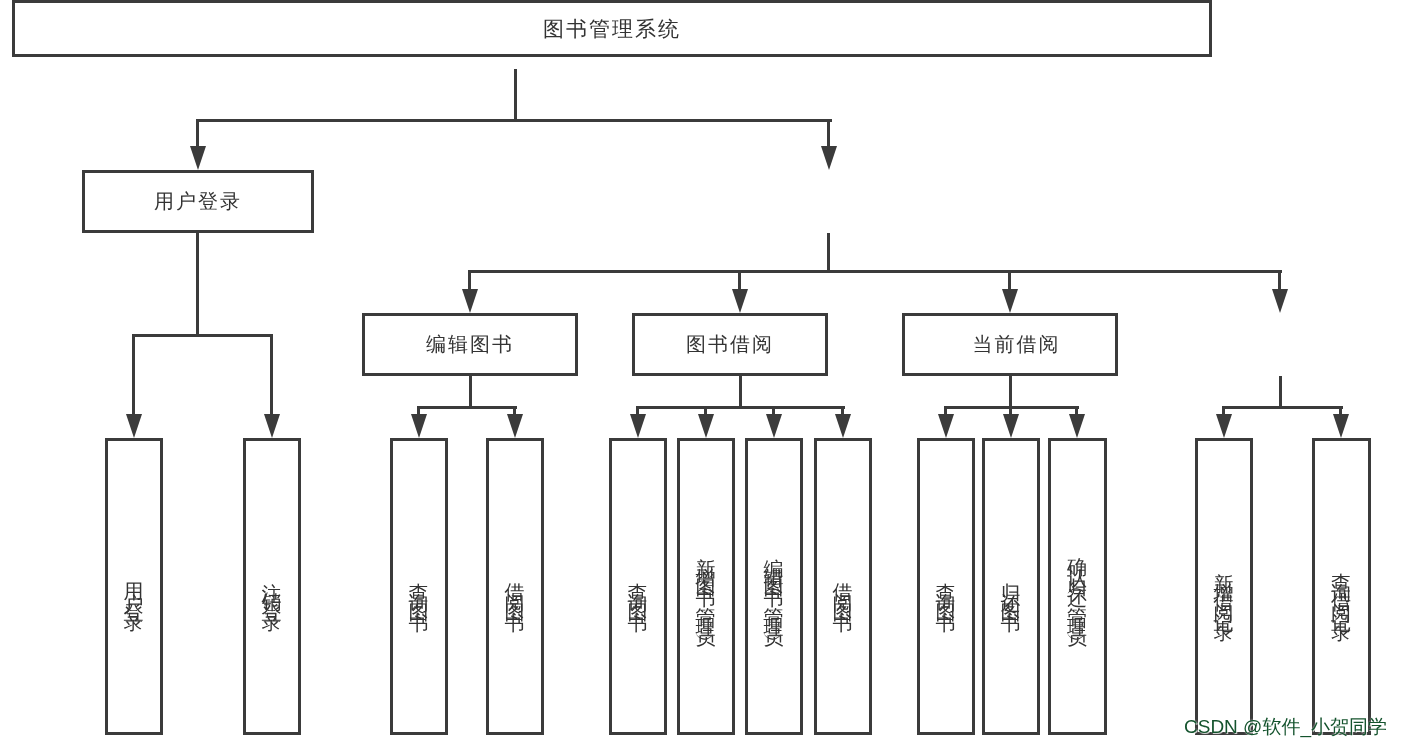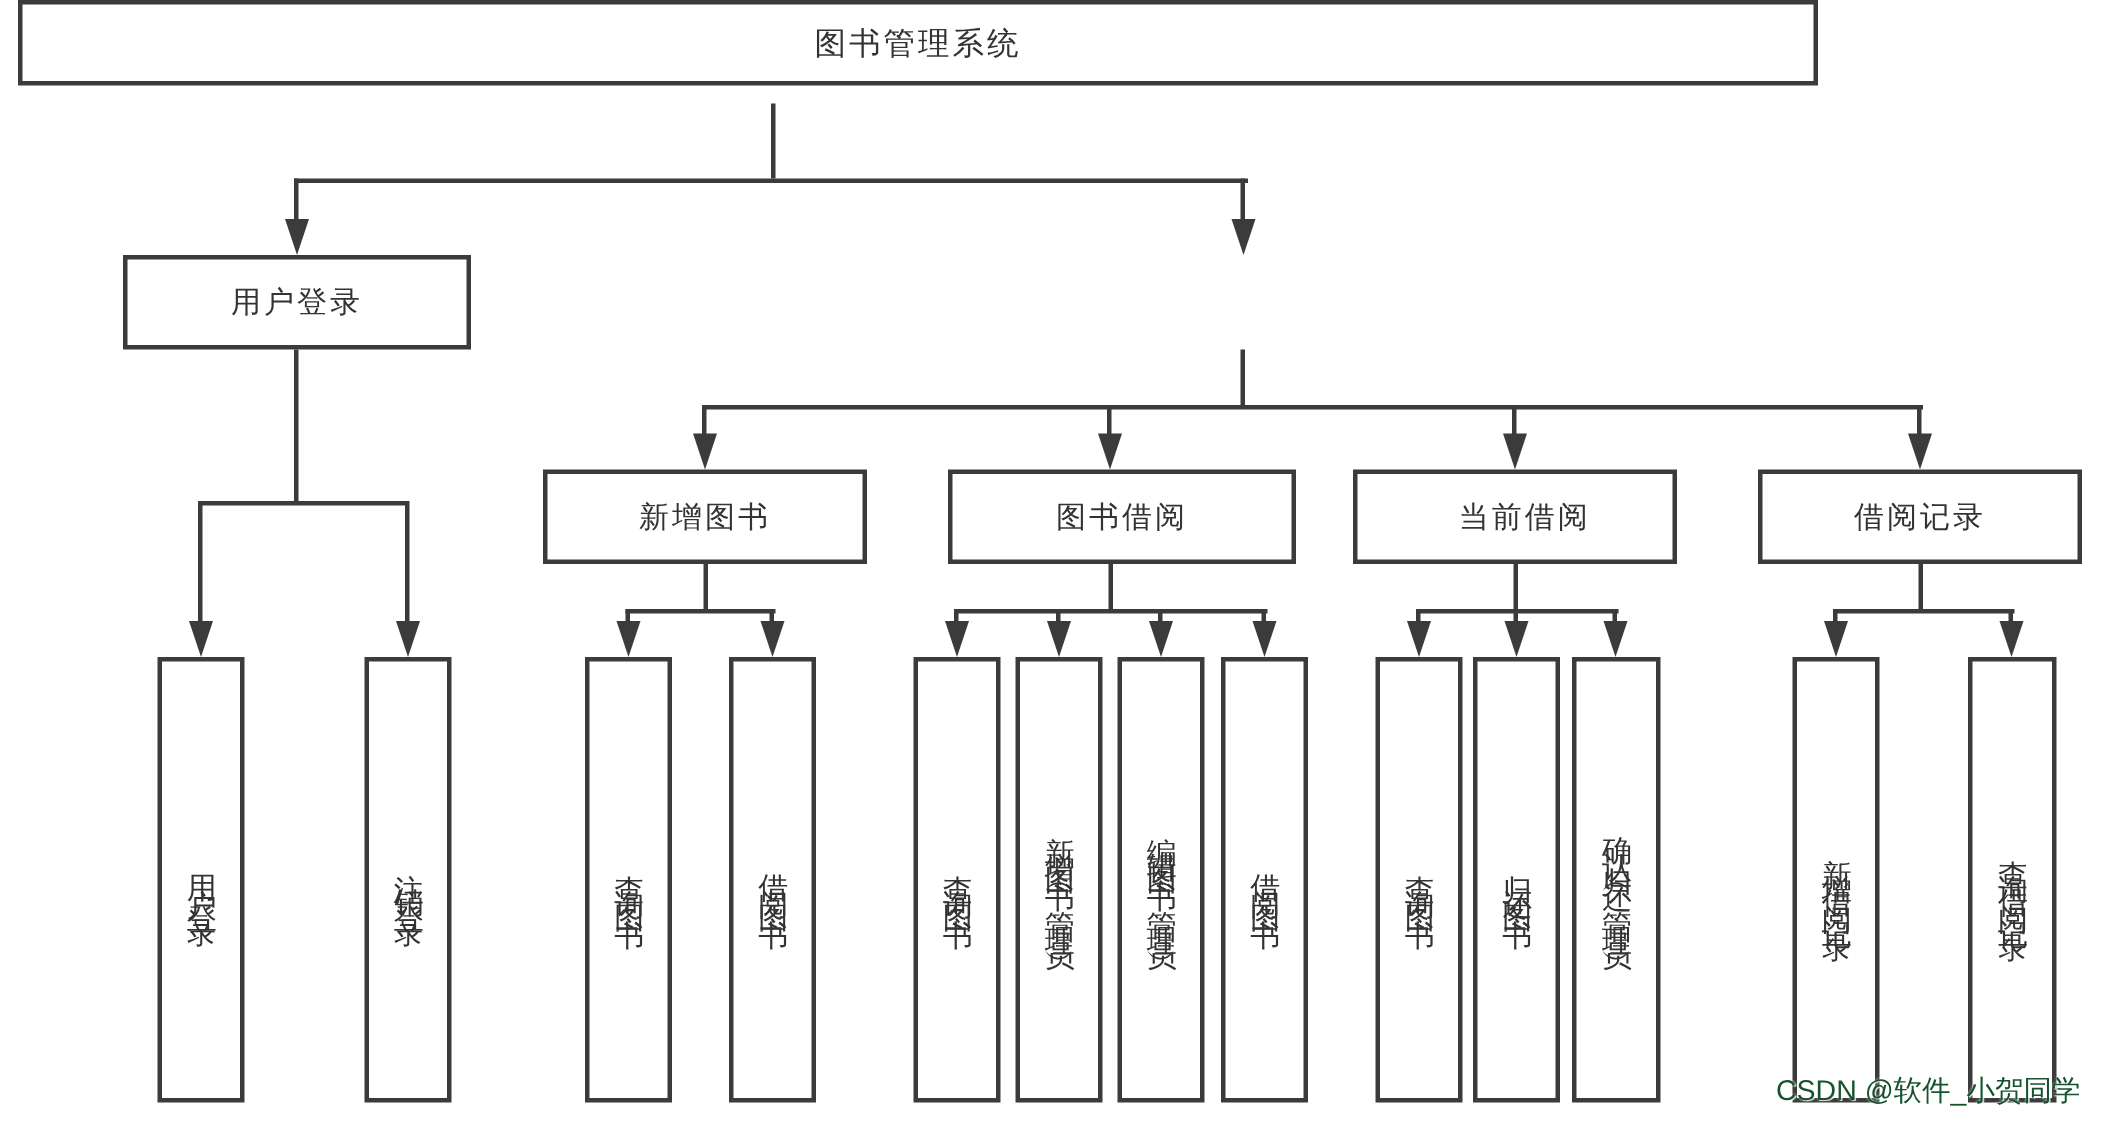--- a/index.html
+++ b/index.html
@@ -82,30 +82,27 @@
   <div class="vline" style="left:468px; top:270px; height:22px;"></div>
   <div class="arrow" style="left:462px; top:289px;"></div>
   <div class="vline" style="left:738px; top:270px; height:22px;"></div>
   <div class="arrow" style="left:732px; top:289px;"></div>
   <div class="vline" style="left:1008px; top:270px; height:22px;"></div>
   <div class="arrow" style="left:1002px; top:289px;"></div>
   <div class="vline" style="left:1278px; top:270px; height:22px;"></div>
   <div class="arrow" style="left:1272px; top:289px;"></div>
 
   <div class="node h-node" style="left:362px; top:313px; width:216px; height:63px;">
-    <span>新增图书</span>
+    <span>编辑图书</span>
   </div>
-  <div class="node h-node" style="left:632px; top:313px; width:232px; height:63px;">
+  <div class="node h-node" style="left:632px; top:313px; width:196px; height:63px;">
     <span>图书借阅</span>
   </div>
   <div class="node h-node" style="left:902px; top:313px; width:216px; height:63px;padding-left:13px;">
     <span>当前借阅</span>
-  </div>
-  <div class="node h-node" style="left:1172px; top:313px; width:216px; height:63px;">
-    <span>借阅记录</span>
   </div>
 
   <div class="vline" style="left:469px; top:376px; height:30px;"></div>
   <div class="hline" style="left:417px; top:406px; width:100px;"></div>
   <div class="vline" style="left:417px; top:406px; height:10px;"></div>
   <div class="arrow" style="left:411px; top:414px;"></div>
   <div class="vline" style="left:513px; top:406px; height:10px;"></div>
   <div class="arrow" style="left:507px; top:414px;"></div>
 
   <div class="vline" style="left:739px; top:376px; height:30px;"></div>

